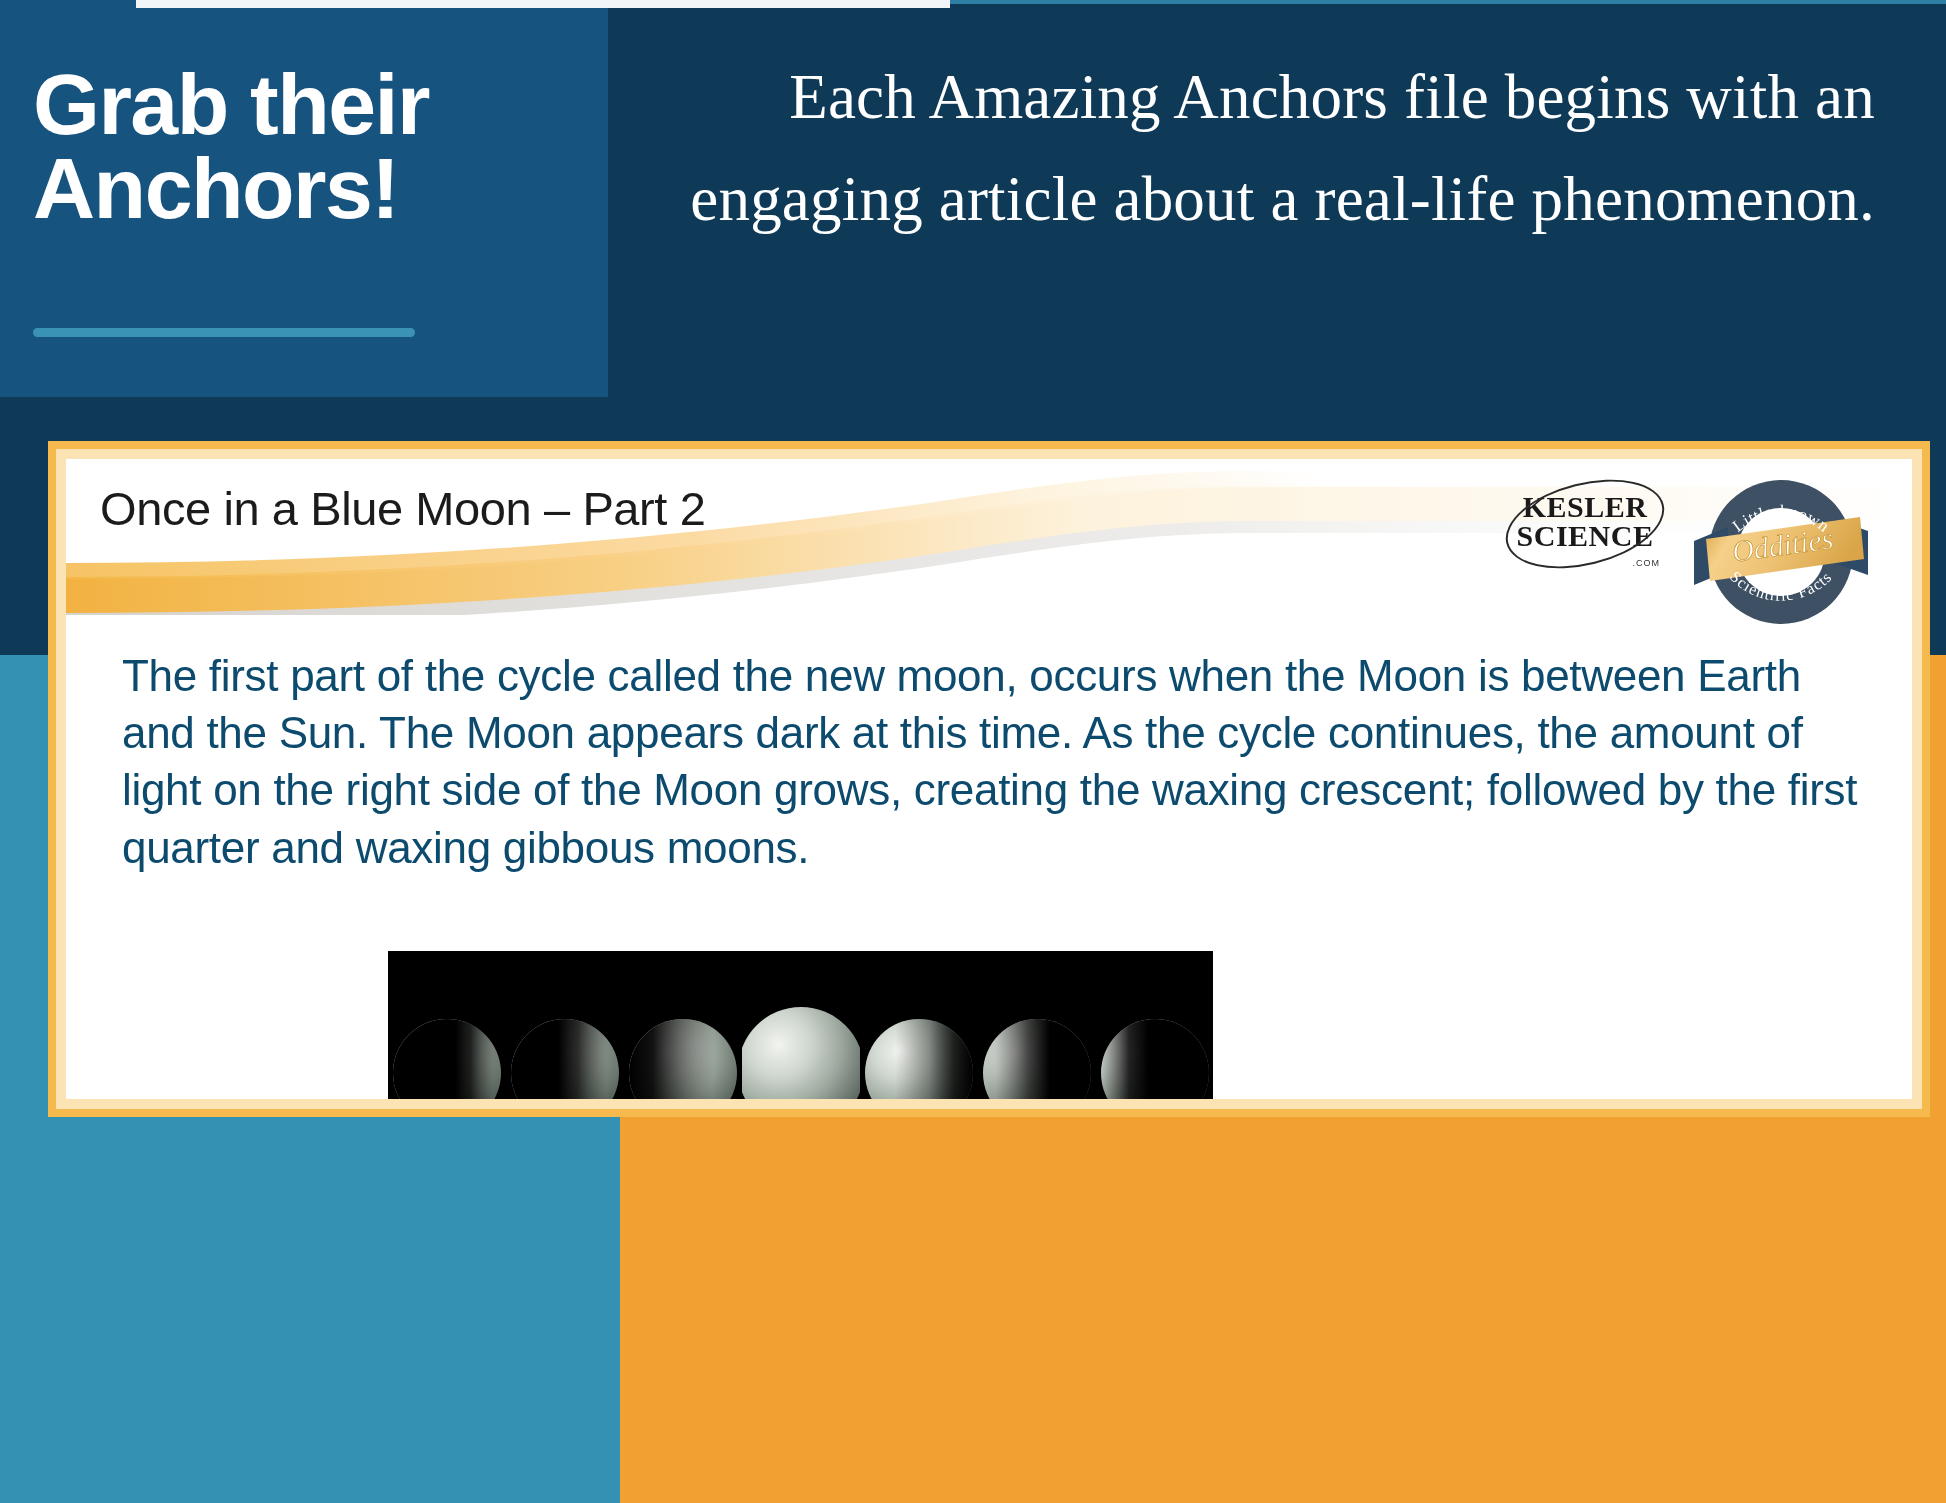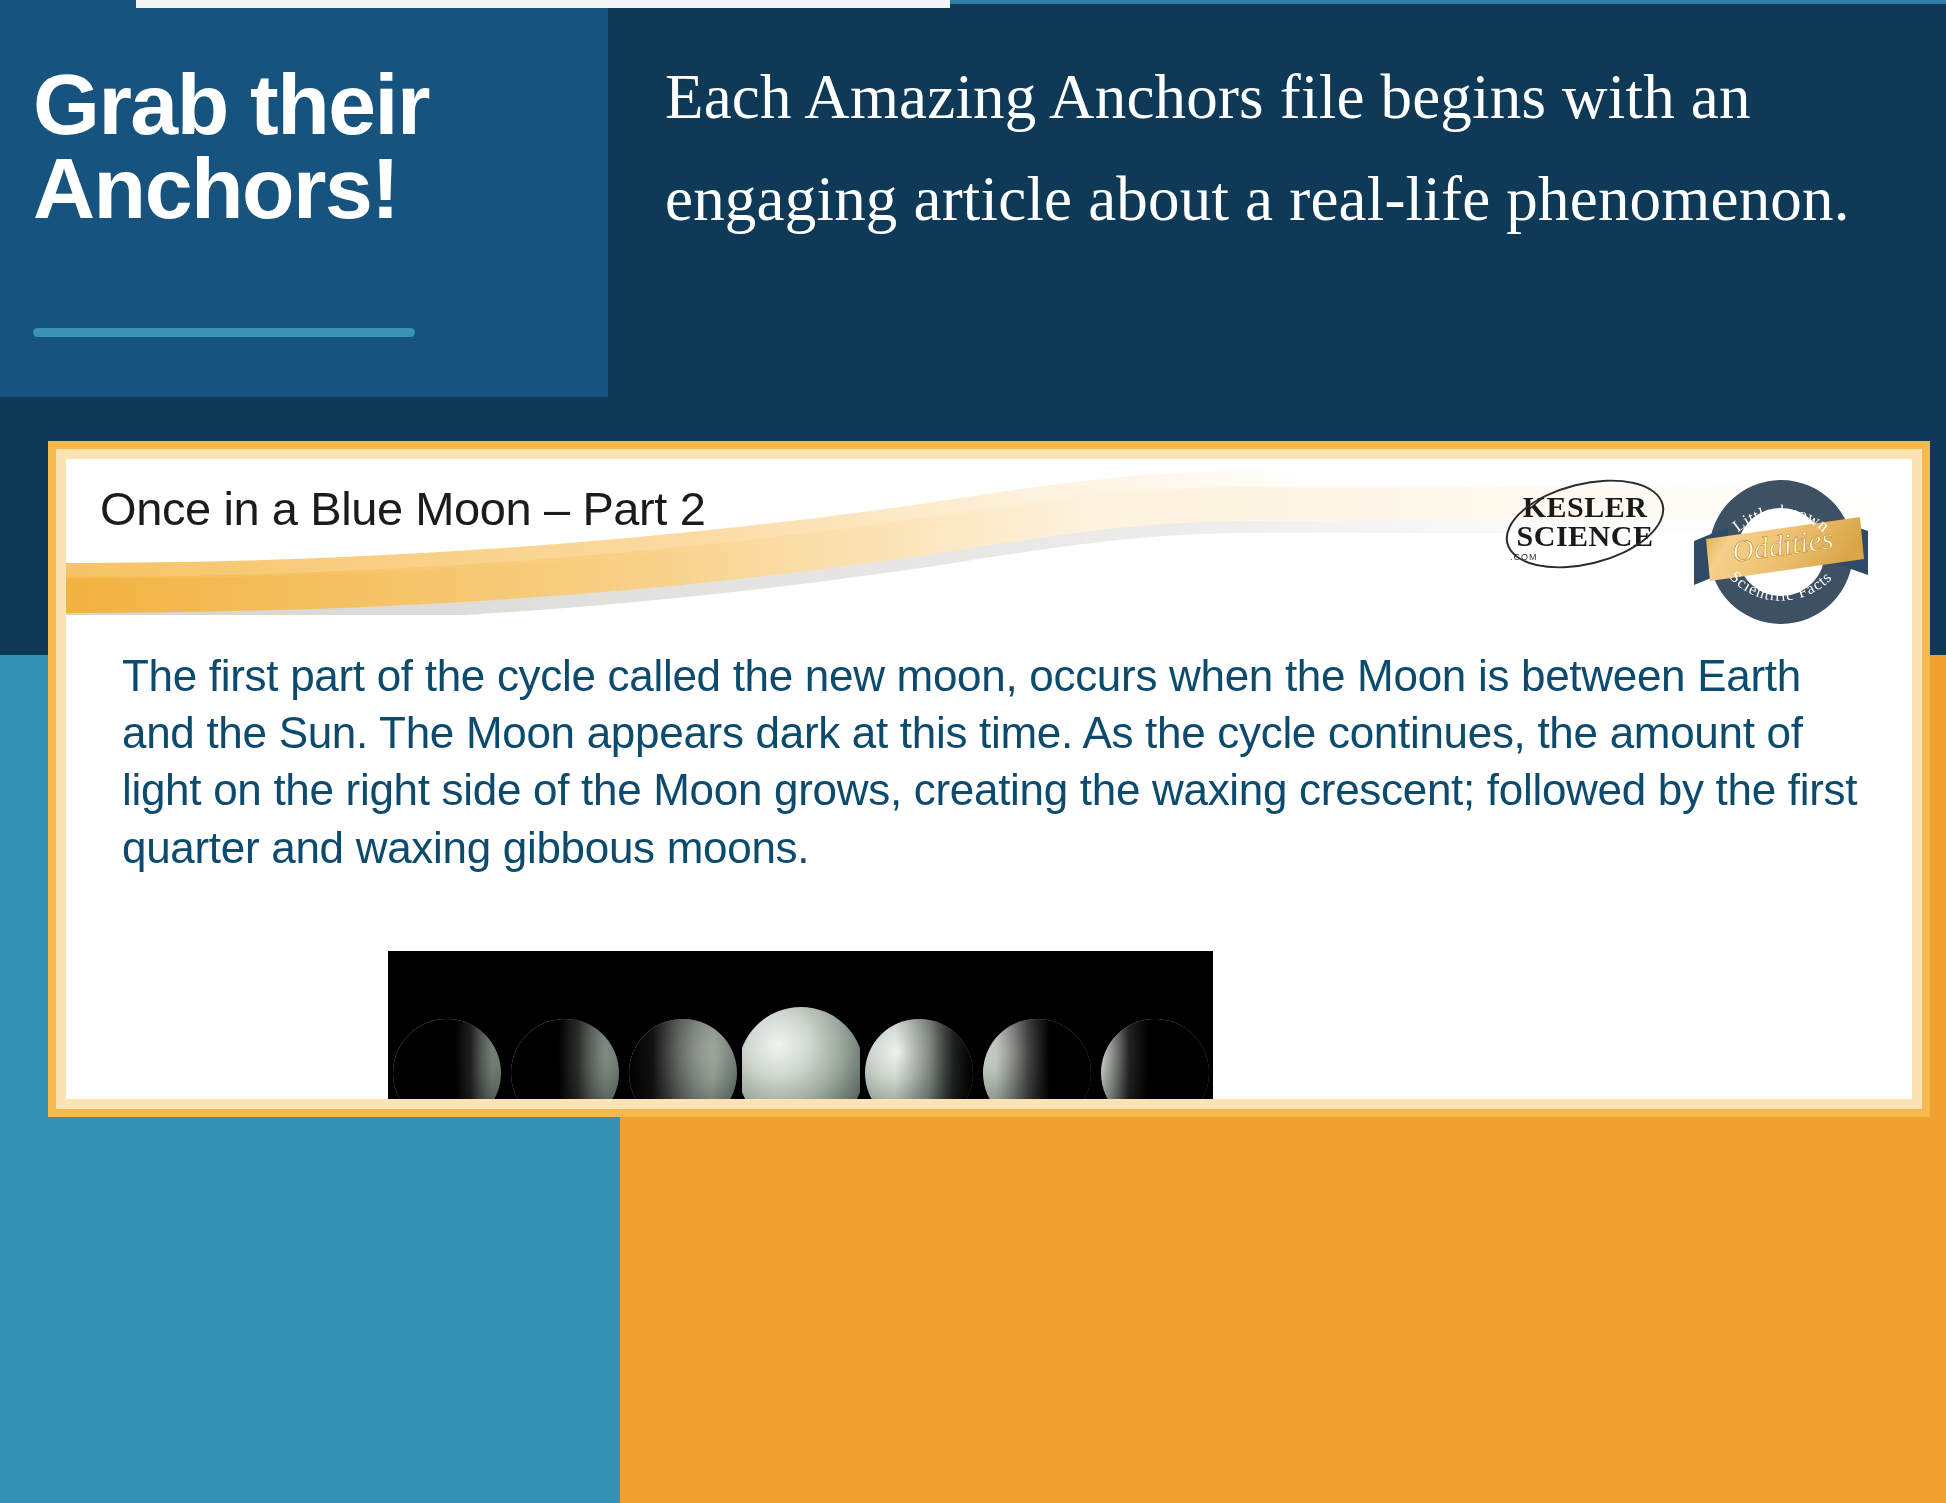--- a/index.html
+++ b/index.html
@@ -54,21 +54,21 @@
     width:382px; height:9px; border-radius:5px;
     background:#3a92b5;
   }
 
   
   #intro{
     position:absolute; left:625px; top:46px;
     width:1290px; height:360px;
     display:flex; flex-direction:column;
     align-items:center; justify-content:flex-start;
-    text-align:left;
+    text-align:right;
   }
   #intro-text{
     color:#ffffff;
     font-family:"Liberation Serif", serif;
     font-size:63px;
     line-height:1.62;
     letter-spacing:0.2px;
     max-width:1210px;
   }
 
@@ -119,21 +119,21 @@
     width:150px; text-align:center;
   }
   #kesler-logo .kl-line{
     font-family:"Liberation Serif", serif;
     font-weight:700; color:#1a1a1a;
     font-size:30px; line-height:0.96;
     letter-spacing:0.5px;
   }
   #kesler-logo .kl-dotcom{
     font-size:9px; letter-spacing:1px; color:#333;
-    text-align:left; margin-top:1px;
+    text-align:right; margin-top:7px;
   }
   #kesler-orbit{
     position:absolute; left:-6px; top:-10px;
     width:162px; height:82px;
     border:2px solid #2a2a2a;
     border-radius:50%;
     transform:rotate(-14deg);
   }
 
   

